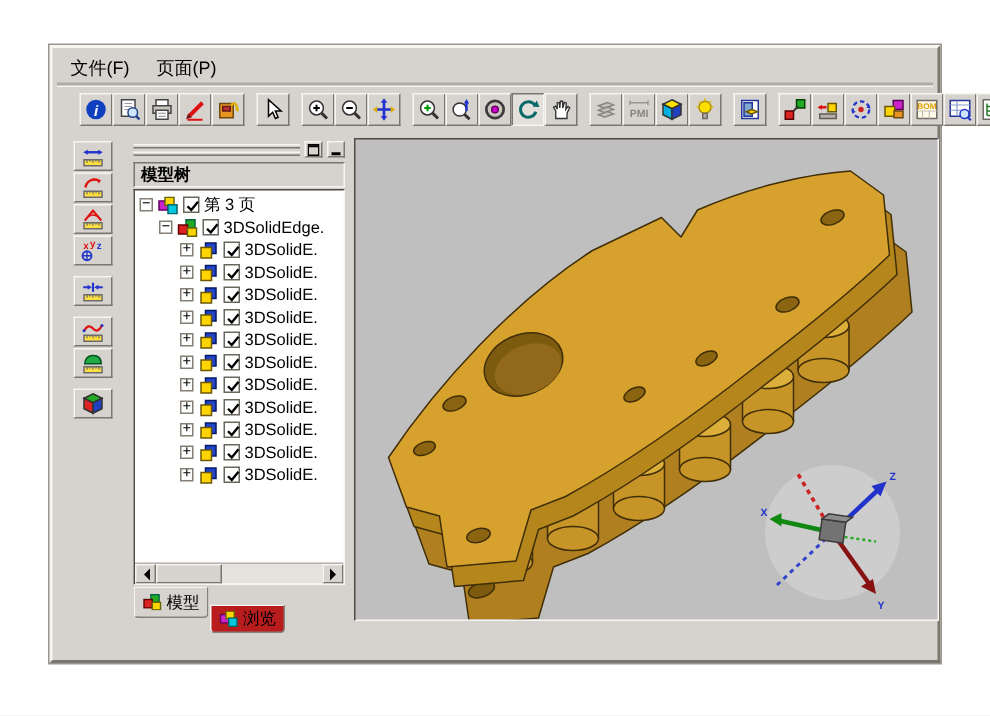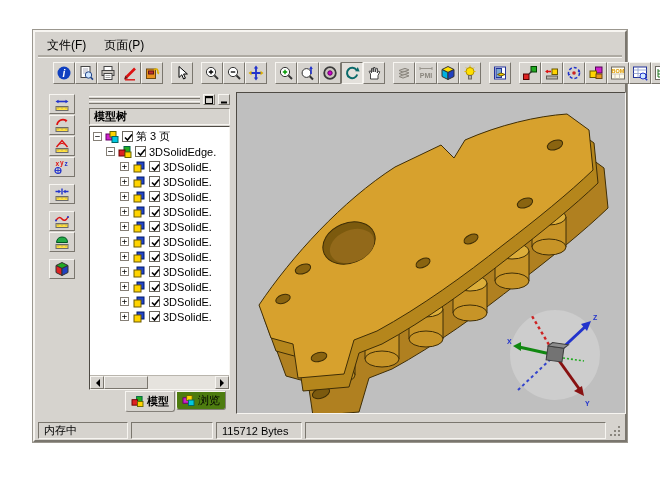--- a/index.html
+++ b/index.html
@@ -48,22 +48,22 @@
   .hscroll{height:14px;display:flex;background:#e6e3de;border-top:1px solid #b9b5ad;}
   .sbtn{width:14px;height:13px;background:var(--chrome);border:1px solid;border-color:var(--hi) var(--lo) var(--lo) var(--hi);
     display:flex;align-items:center;justify-content:center;}
   .tri-l{width:0;height:0;border:4px solid transparent;border-right-color:#000;margin-left:-3px;}
   .tri-r{width:0;height:0;border:4px solid transparent;border-left-color:#000;margin-right:-3px;}
   .sthumb{width:44px;height:13px;background:var(--chrome);border:1px solid;border-color:var(--hi) var(--lo) var(--lo) var(--hi);}
   .ptabs{height:22px;display:flex;align-items:stretch;padding-top:1px;}
   .ptab{display:flex;align-items:center;gap:3px;padding:0 5px;font-size:11px;background:var(--chrome);
     border:1px solid #84807a;border-top:1px solid var(--hi);border-left:1px solid var(--hi);
     border-radius:0 0 3px 3px;margin-right:1px;}
-  .ptab.active{font-weight:bold;height:21px;z-index:2;margin-left:36px;}
-  .ptab.inactive{height:19px;margin-top:0;background:#4d7c0f;}
+  .ptab.active{font-weight:normal;height:21px;z-index:2;}
+  .ptab.inactive{height:19px;margin-top:12px;background:#b91c1c;}
   
   .viewport{position:absolute;left:201px;top:60px;width:390px;height:322px;background:var(--vp);
     border:1px solid;border-color:var(--dk) var(--hi) var(--hi) var(--dk);overflow:hidden;}
   
   .statusbar{position:absolute;left:3px;right:3px;top:387px;height:21px;display:flex;align-items:center;gap:3px;padding-top:2px;}
   .spanel{height:17px;border:1px solid;border-color:var(--lo) var(--hi) var(--hi) var(--lo);
     font-size:11px;display:flex;align-items:center;padding:0 5px;background:var(--chrome);}
   .sp1{width:90px;} .sp2{width:82px;} .sp3{width:86px;} .sp4{flex:1;}
   .sgrip{width:13px;height:15px;}
   text{font-family:"Liberation Sans","DejaVu Sans",sans-serif;}
@@ -649,39 +649,15 @@
             <ellipse cx="234" cy="146" rx="7.5" ry="4.2" transform="rotate(-25 234 146)"></ellipse>
             <ellipse cx="186" cy="170" rx="7.5" ry="4.2" transform="rotate(-25 186 170)"></ellipse>
             <ellipse cx="66" cy="176" rx="8" ry="4.5" transform="rotate(-20 66 176)"></ellipse>
             <ellipse cx="46" cy="206" rx="7.5" ry="4.2" transform="rotate(-20 46 206)"></ellipse>
             <ellipse cx="82" cy="264" rx="8" ry="4.5" transform="rotate(-15 82 264)"></ellipse>
           </g>
         </g>
       </svg>
     </div>
 
-    <div class="statusbar">
-      <div class="spanel sp1">
-          <span>内存中</span>
-        </div>
-      <div class="spanel sp2">
-          <span></span>
-        </div>
-      <div class="spanel sp3">
-          <span>115712 Bytes</span>
-        </div>
-      <div class="spanel sp4">
-          <span></span>
-        </div>
-      <svg class="sgrip" viewBox="0 0 13 15">
-        <g fill="#8a867e">
-            <rect x="9" y="11" width="2" height="2"></rect>
-            <rect x="5" y="11" width="2" height="2"></rect>
-            <rect x="1" y="11" width="2" height="2"></rect>
-            <rect x="9" y="7" width="2" height="2"></rect>
-            <rect x="5" y="7" width="2" height="2"></rect>
-            <rect x="9" y="3" width="2" height="2"></rect>
-          </g>
-      </svg>
-    </div>
 
   </div>
 </div>
 
 </body></html>

